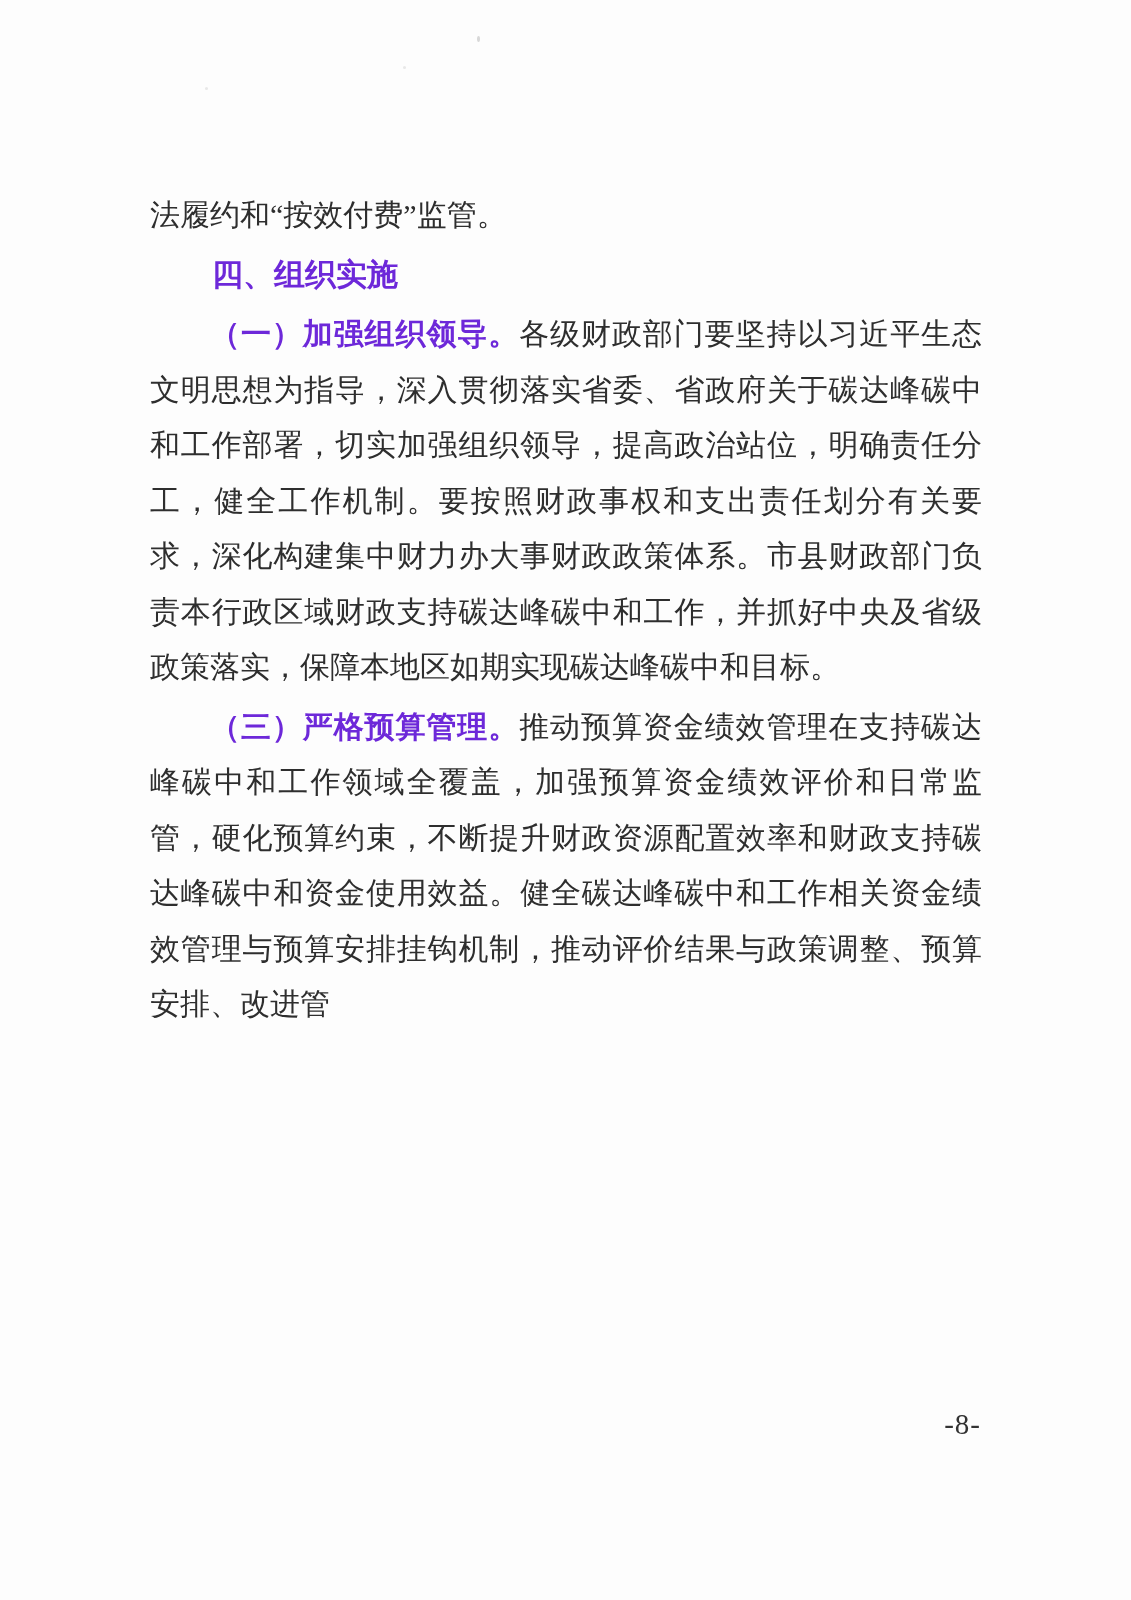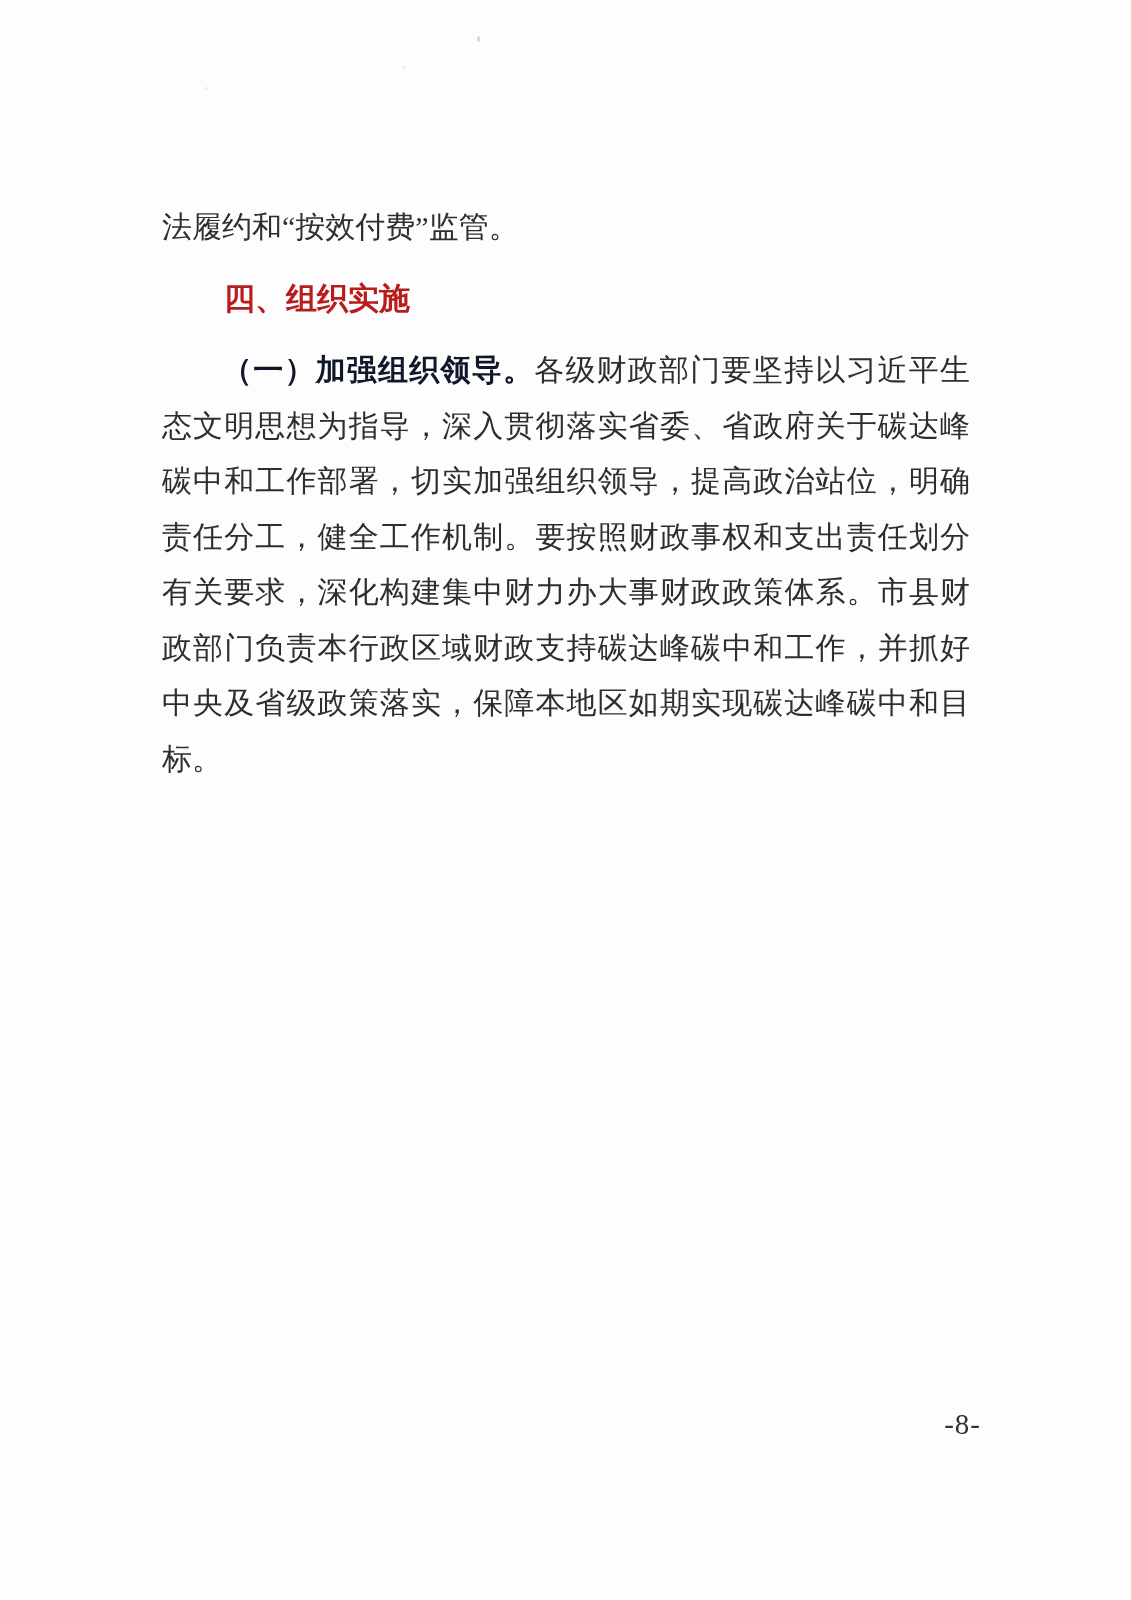--- a/index.html
+++ b/index.html
@@ -22,40 +22,40 @@
     top: 183px;
     width: 840px;
     font-size: 30px;
     line-height: 55.5px;
     text-align: justify;
     text-justify: inter-ideograph;
     word-break: normal;
   }
   .text-block p,
   .text-block h2 {
-    margin: 16px;
+    margin: 4px;
     padding: 0;
   }
   .cont-line {
     text-align: left;
     text-indent: 0;
   }
   .heading {
     font-size: 31px;
     font-weight: bold;
-    color: #b91c1c;
+    color: #6d28d9;
     text-indent: 2em;
     text-align: left;
   }
   .para {
     text-indent: 2em;
   }
   .lead {
     font-weight: bold;
-    color: #0f172a;
+    color: #6d28d9;
   }
   .para-body {
     font-weight: normal;
   }
   .page-number {
     position: absolute;
     top: 1408px;
     right: 150px;
     font-size: 29px;
     letter-spacing: 1px;
@@ -83,18 +83,19 @@
 
   <div class="text-block">
 
     <p class="cont-line">法履约和“按效付费”监管。</p>
 
     <h2 class="heading">四、组织实施</h2>
 
     <p class="para"><span class="lead">（一）加强组织领导。</span><span class="para-body">各级财政部门要坚持以习近平生态文明思想为指导，深入贯彻落实省委、省政府关于碳达峰碳中和工作部署，切实加强组织领导，提高政治站位，明确责任分工，健全工作机制。要按照财政事权和支出责任划分有关要求，深化构建集中财力办大事财政政策体系。市县财政部门负责本行政区域财政支持碳达峰碳中和工作，并抓好中央及省级政策落实，保障本地区如期实现碳达峰碳中和目标。</span></p>
 
 
+    <p class="para"><span class="lead">（三）严格预算管理。</span><span class="para-body">推动预算资金绩效管理在支持碳达峰碳中和工作领域全覆盖，加强预算资金绩效评价和日常监管，硬化预算约束，不断提升财政资源配置效率和财政支持碳达峰碳中和资金使用效益。健全碳达峰碳中和工作相关资金绩效管理与预算安排挂钩机制，推动评价结果与政策调整、预算安排、改进管</span></p>
 
   </div>
 
   <div class="page-number">-8-</div>
 
 </div>
 
 </body></html>

